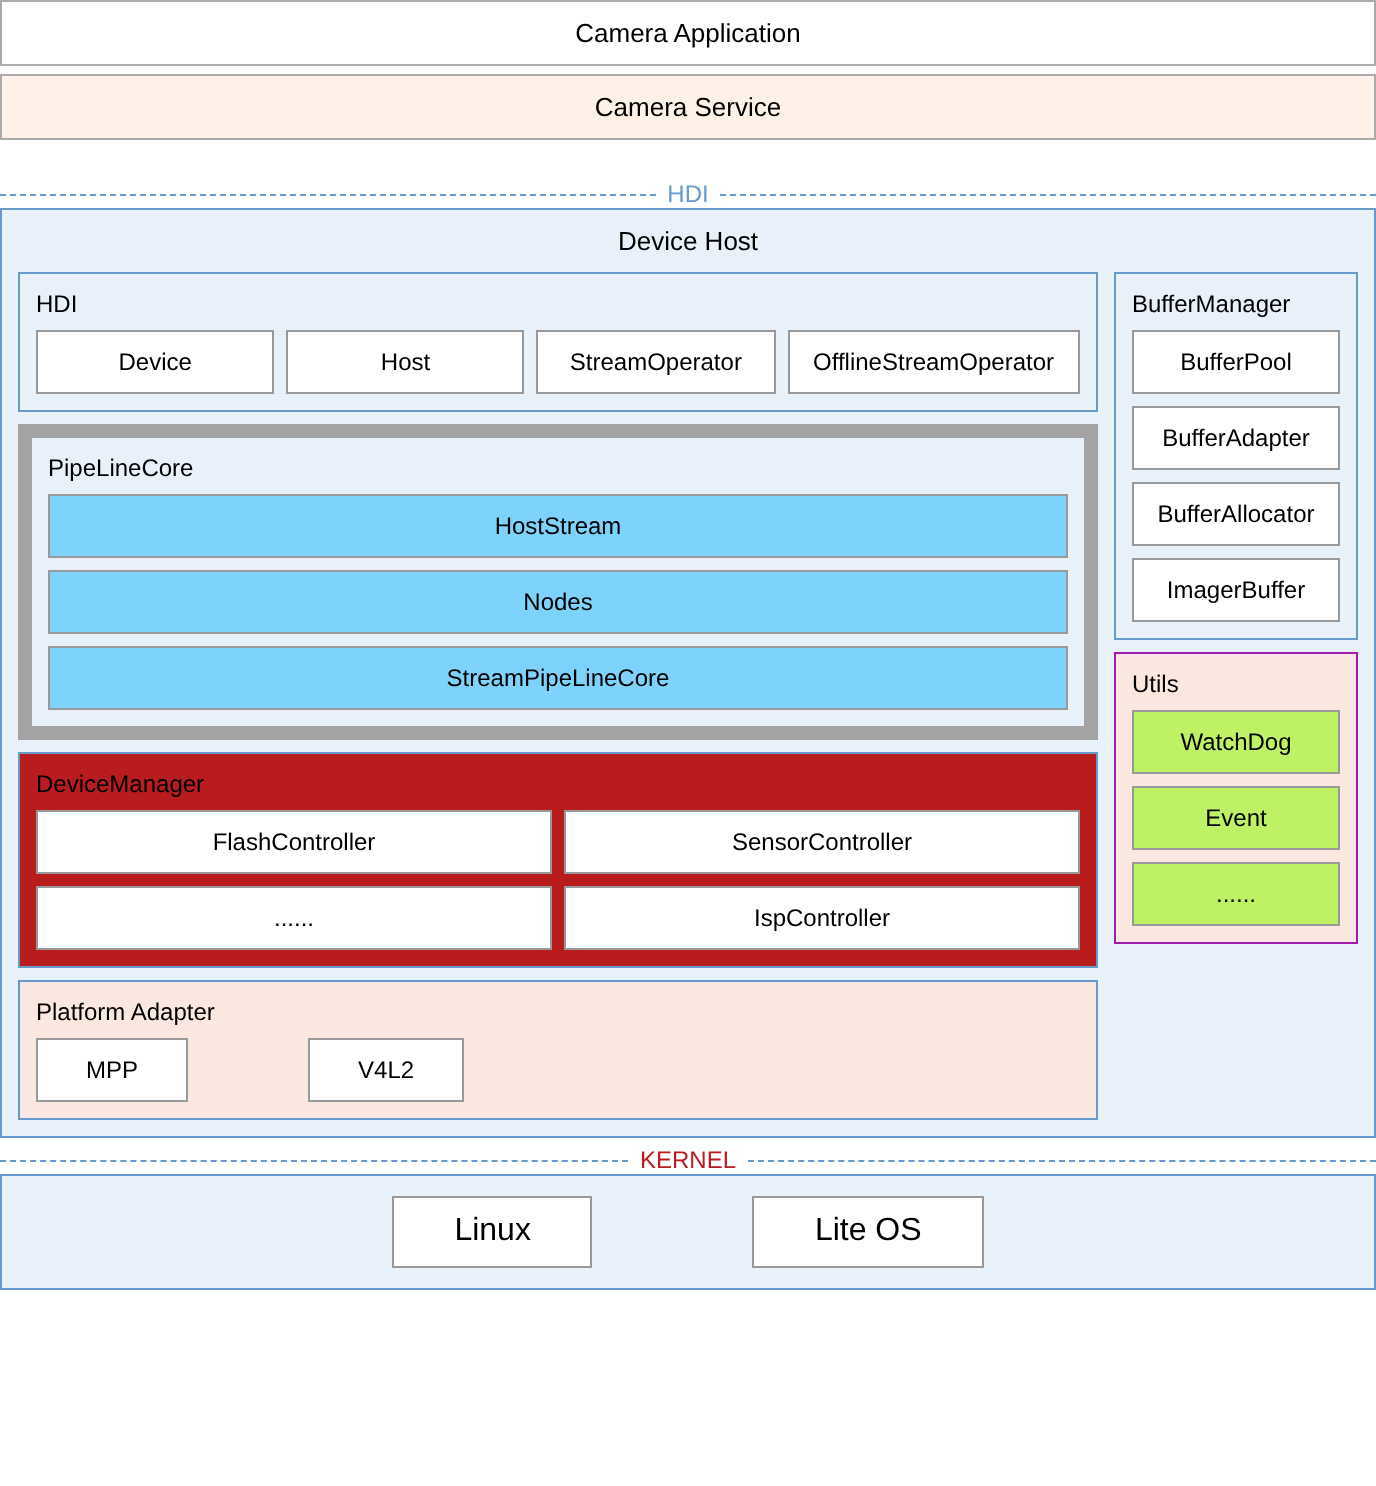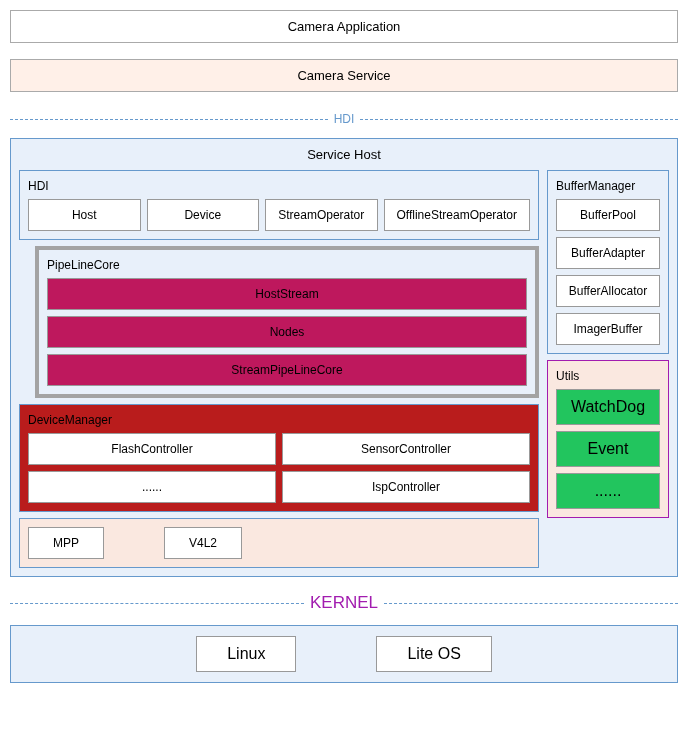--- a/index.html
+++ b/index.html
@@ -6,40 +6,39 @@
     body {
       font-family: Arial, sans-serif;
       font-size: 13px;
       background: #fff;
       width: 688px;
       min-height: 743px;
     }
 
     .diagram-wrapper {
       width: 688px;
-      padding: 10px;
-      display: flex;
-      flex-direction: column;
-      gap: 12px;
+      display: flex;
+      flex-direction: column;
+      gap: 0;
     }
 
     .camera-app {
       border: 1px solid #aaa;
       background: #fff;
       text-align: center;
       padding: 8px;
       margin-bottom: 4px;
     }
 
     .camera-service {
       border: 1px solid #aaa;
       background: #fff0e8;
       text-align: center;
       padding: 8px;
-      margin-bottom: 4px;
+      margin-bottom: 16px;
     }
 
     
     .hdi-label-row {
       display: flex;
       align-items: center;
       margin: 4px 0 0 0;
     }
     .hdi-dashed-line {
       flex: 1;
@@ -102,33 +101,32 @@
       border: 1px solid #999;
       background: #fff;
       padding: 8px 12px;
       text-align: center;
       font-size: 12px;
       flex: 1;
     }
 
     
     .pipeline-section {
-      border: 4px solid #a3a3a3;
-      background: #e8f0fa;
-      padding: 8px;
-      margin-left: 16px;
+      border: 7px solid #a3a3a3;
+      background: #e8f0fa;
+      padding: 8px;
     }
     .pipeline-items {
       display: flex;
       flex-direction: column;
       gap: 6px;
     }
     .pipeline-item {
       border: 1px solid #999;
-      background: #be185d;
+      background: #7dd3fc;
       padding: 8px;
       text-align: center;
       font-size: 12px;
     }
 
     
     .device-section {
       border: 1px solid #6699cc;
       background: #b91c1c;
       padding: 8px;
@@ -191,39 +189,39 @@
       background: #fae8e0;
       padding: 8px;
     }
     .utils-items {
       display: flex;
       flex-direction: column;
       gap: 6px;
     }
     .utils-item {
       border: 1px solid #999;
-      background: #22c55e;
-      padding: 8px;
-      text-align: center;
-      font-size: 16px;
+      background: #bef264;
+      padding: 8px;
+      text-align: center;
+      font-size: 12px;
     }
 
     
     .kernel-label-row {
       display: flex;
       align-items: center;
       margin: 4px 0 0 0;
     }
     .kernel-dashed-line {
       flex: 1;
       border-top: 1px dashed #6699cc;
     }
     .kernel-label {
-      color: #a21caf;
-      font-size: 17px;
+      color: #b91c1c;
+      font-size: 12px;
       padding: 0 6px;
     }
 
     
     .kernel-box {
       border: 1px solid #6699cc;
       background: #e8f0fa;
       padding: 10px;
       margin-top: 0;
     }
@@ -253,34 +251,34 @@
     <span>Camera Service</span>
   </div>
 
   <div class="hdi-label-row">
     <div class="hdi-dashed-line"></div>
     <span class="hdi-label">HDI</span>
     <div class="hdi-dashed-line"></div>
   </div>
 
   <div class="camera-host-outer">
-    <div class="camera-host-title">Service Host</div>
+    <div class="camera-host-title">Device Host</div>
 
     <div class="camera-host-inner">
 
       <div class="left-column">
 
         <div class="hdi-section">
           <div class="section-title">HDI</div>
           <div class="hdi-items">
             <div class="component-box">
+              <span>Device</span>
+            </div>
+            <div class="component-box">
               <span>Host</span>
-            </div>
-            <div class="component-box">
-              <span>Device</span>
             </div>
             <div class="component-box">
               <span>StreamOperator</span>
             </div>
             <div class="component-box">
               <span>OfflineStreamOperator</span>
             </div>
           </div>
         </div>
 
@@ -311,20 +309,21 @@
             <div class="device-item">
               <span>......</span>
             </div>
             <div class="device-item">
               <span>IspController</span>
             </div>
           </div>
         </div>
 
         <div class="platform-section">
+          <div class="section-title">Platform Adapter</div>
           <div class="platform-items">
             <div class="platform-item">
               <span>MPP</span>
             </div>
             <div class="platform-item">
               <span>V4L2</span>
             </div>
           </div>
         </div>
 

